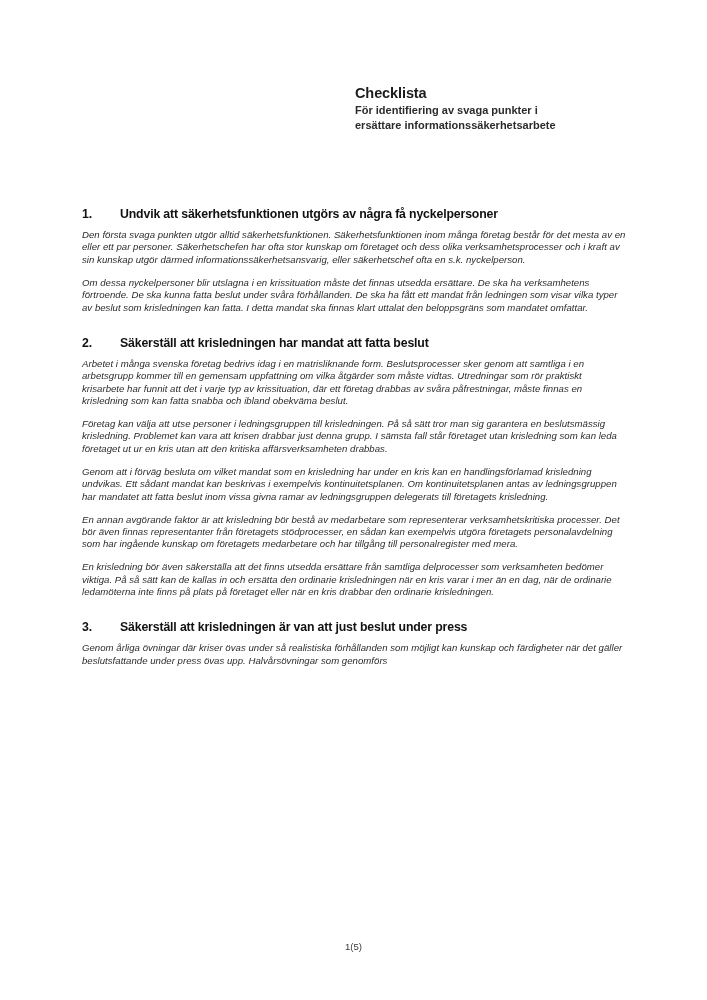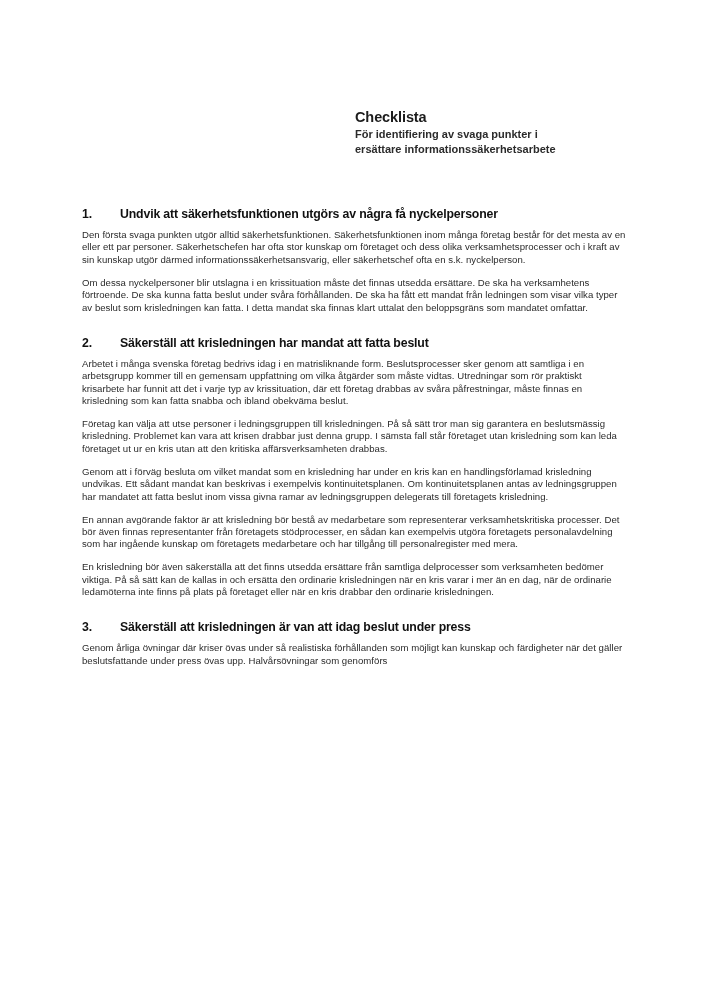--- a/index.html
+++ b/index.html
@@ -17,21 +17,20 @@
     overflow: hidden;
     box-sizing: border-box;
   }
 
   
   .doc-header {
     position: absolute;
     left: 355px;
     top: 84px;
     width: 280px;
-    margin-top: 24px;
   }
   .doc-title {
     font-size: 14.5px;
     font-weight: bold;
     line-height: 18px;
     color: #1c1c1c;
     margin: 0 0 1px 0;
     letter-spacing: -0.1px;
   }
   .doc-subtitle {
@@ -76,20 +75,21 @@
     flex: 1 1 auto;
   }
 
   .para {
     font-size: 9.6px;
     line-height: 12.4px;
     color: #2b2b2b;
     margin: 0 0 10.5px 0;
     text-align: left;
     letter-spacing: 0.03px;
+    font-style: italic;
   }
   .para:last-child {
     margin-bottom: 0;
   }
 
   
   .page-footer {
     position: absolute;
     left: 0;
     right: 0;
@@ -126,20 +126,23 @@
         </div>
         <p class="para">Arbetet i många svenska företag bedrivs idag i en matrisliknande form. Beslutsprocesser sker genom att samtliga i en arbetsgrupp kommer till en gemensam uppfattning om vilka åtgärder som måste vidtas. Utredningar som rör praktiskt krisarbete har funnit att det i varje typ av krissituation, där ett företag drabbas av svåra påfrestningar, måste finnas en krisledning som kan fatta snabba och ibland obekväma beslut.</p>
         <p class="para">Företag kan välja att utse personer i ledningsgruppen till krisledningen. På så sätt tror man sig garantera en beslutsmässig krisledning. Problemet kan vara att krisen drabbar just denna grupp. I sämsta fall står företaget utan krisledning som kan leda företaget ut ur en kris utan att den kritiska affärsverksamheten drabbas.</p>
         <p class="para">Genom att i förväg besluta om vilket mandat som en krisledning har under en kris kan en handlingsförlamad krisledning undvikas. Ett sådant mandat kan beskrivas i exempelvis kontinuitetsplanen. Om kontinuitetsplanen antas av ledningsgruppen har mandatet att fatta beslut inom vissa givna ramar av ledningsgruppen delegerats till företagets krisledning.</p>
         <p class="para">En annan avgörande faktor är att krisledning bör bestå av medarbetare som representerar verksamhetskritiska processer. Det bör även finnas representanter från företagets stödprocesser, en sådan kan exempelvis utgöra företagets personalavdelning som har ingående kunskap om företagets medarbetare och har tillgång till personalregister med mera.</p>
         <p class="para">En krisledning bör även säkerställa att det finns utsedda ersättare från samtliga delprocesser som verksamheten bedömer viktiga. På så sätt kan de kallas in och ersätta den ordinarie krisledningen när en kris varar i mer än en dag, när de ordinarie ledamöterna inte finns på plats på företaget eller när en kris drabbar den ordinarie krisledningen.</p>
       </div>
       <div class="section">
         <div class="sec-heading">
           <span class="sec-num">3.</span>
-          <span class="sec-title">Säkerställ att krisledningen är van att idag beslut under press</span>
+          <span class="sec-title">Säkerställ att krisledningen är van att just beslut under press</span>
         </div>
         <p class="para">Genom årliga övningar där kriser övas under så realistiska förhållanden som möjligt kan kunskap och färdigheter när det gäller beslutsfattande under press övas upp. Halvårsövningar som genomförs</p>
       </div>
     </div>
 
+  <div class="page-footer">
+    <span>1(5)</span>
+  </div>
 
 </div>
 
 </body></html>

